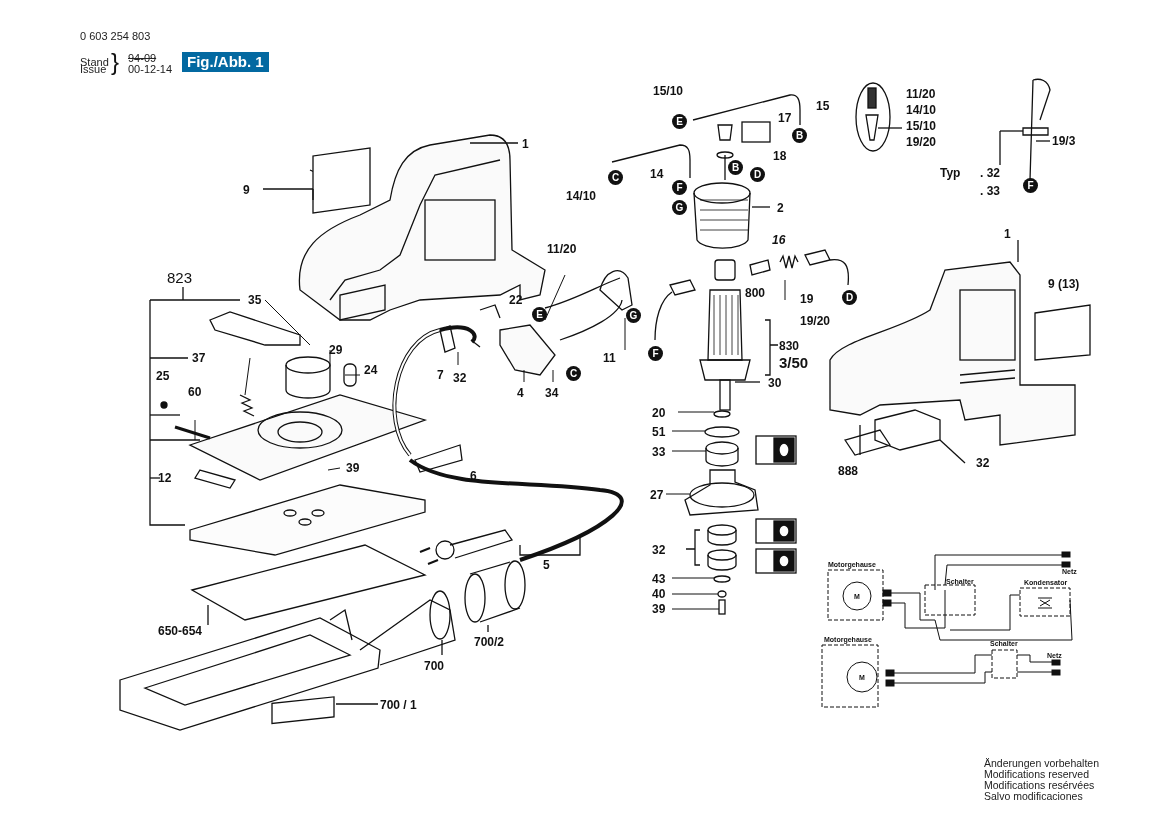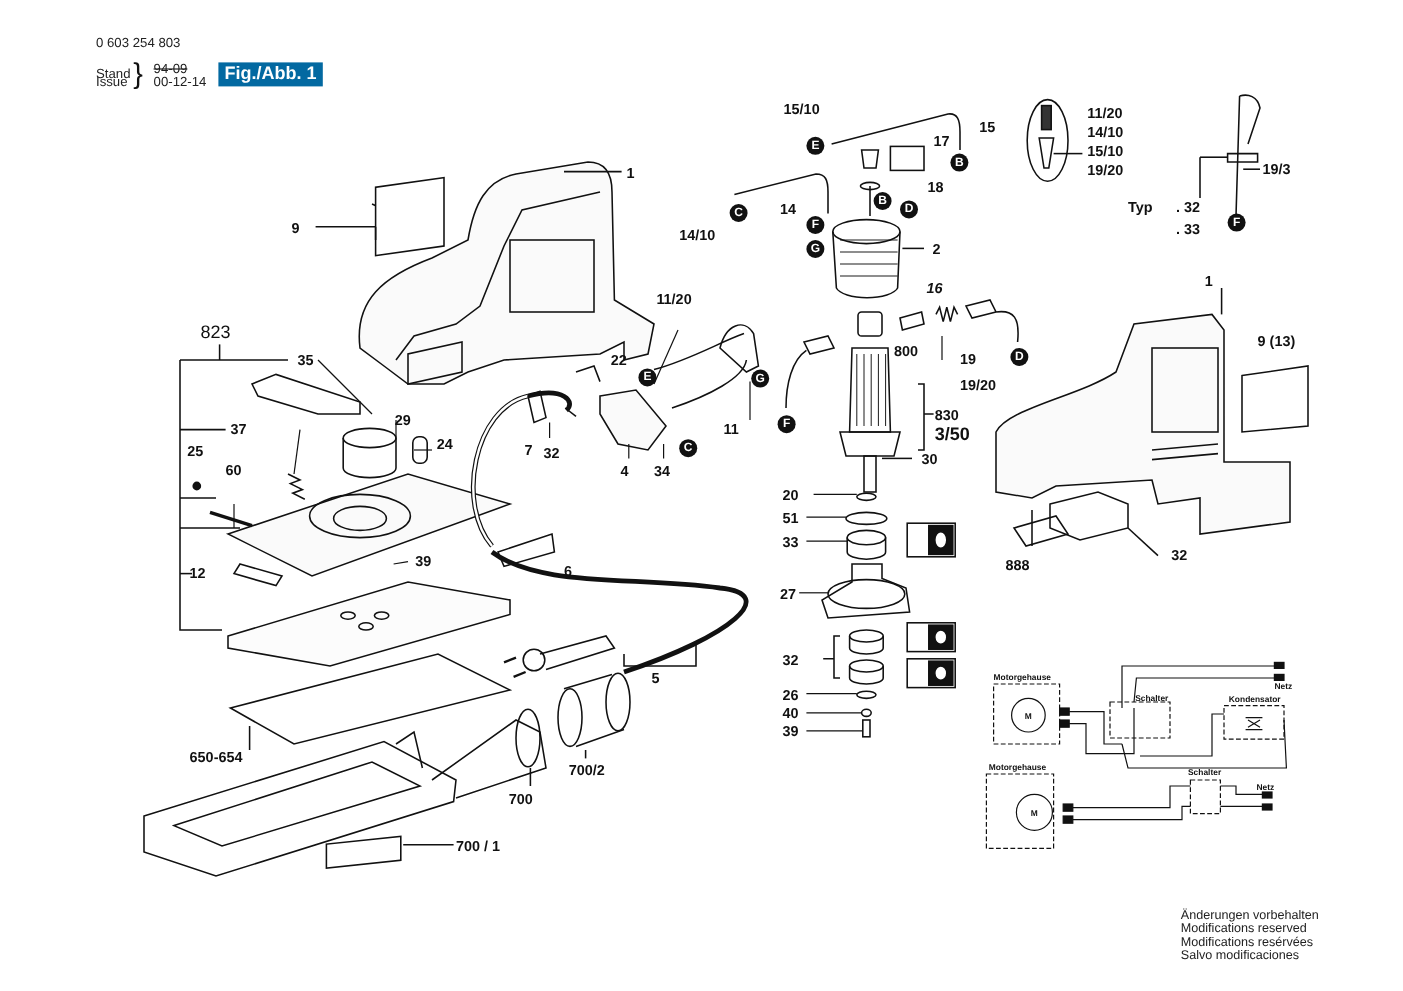--- a/index.html
+++ b/index.html
@@ -277,21 +277,21 @@
 <div class="lbl" style="left:800px;top:291px;">19</div>
 <div class="lbl" style="left:800px;top:313px;">19/20</div>
 <div class="lbl" style="left:779px;top:338px;">830</div>
 <div class="lbl sm" style="left:779px;top:355px;">3/50</div>
 <div class="lbl" style="left:768px;top:375px;">30</div>
 <div class="lbl" style="left:652px;top:405px;">20</div>
 <div class="lbl" style="left:652px;top:424px;">51</div>
 <div class="lbl" style="left:652px;top:444px;">33</div>
 <div class="lbl" style="left:650px;top:487px;">27</div>
 <div class="lbl" style="left:652px;top:542px;">32</div>
-<div class="lbl" style="left:652px;top:571px;">26</div>
+<div class="lbl" style="left:652px;top:571px;">43</div>
 <div class="lbl" style="left:652px;top:586px;">40</div>
 <div class="lbl" style="left:652px;top:601px;">39</div>
 <div class="lbl" style="left:1004px;top:226px;">1</div>
 <div class="lbl" style="left:1048px;top:276px;">9 (13)</div>
 <div class="lbl" style="left:838px;top:463px;">888</div>
 <div class="lbl" style="left:976px;top:455px;">32</div>
 
 <div class="abs" style="left:906px;top:86px;">
   <div class="lbl" style="position:static;">11/20</div>
   <div class="lbl" style="position:static;">14/10</div>

